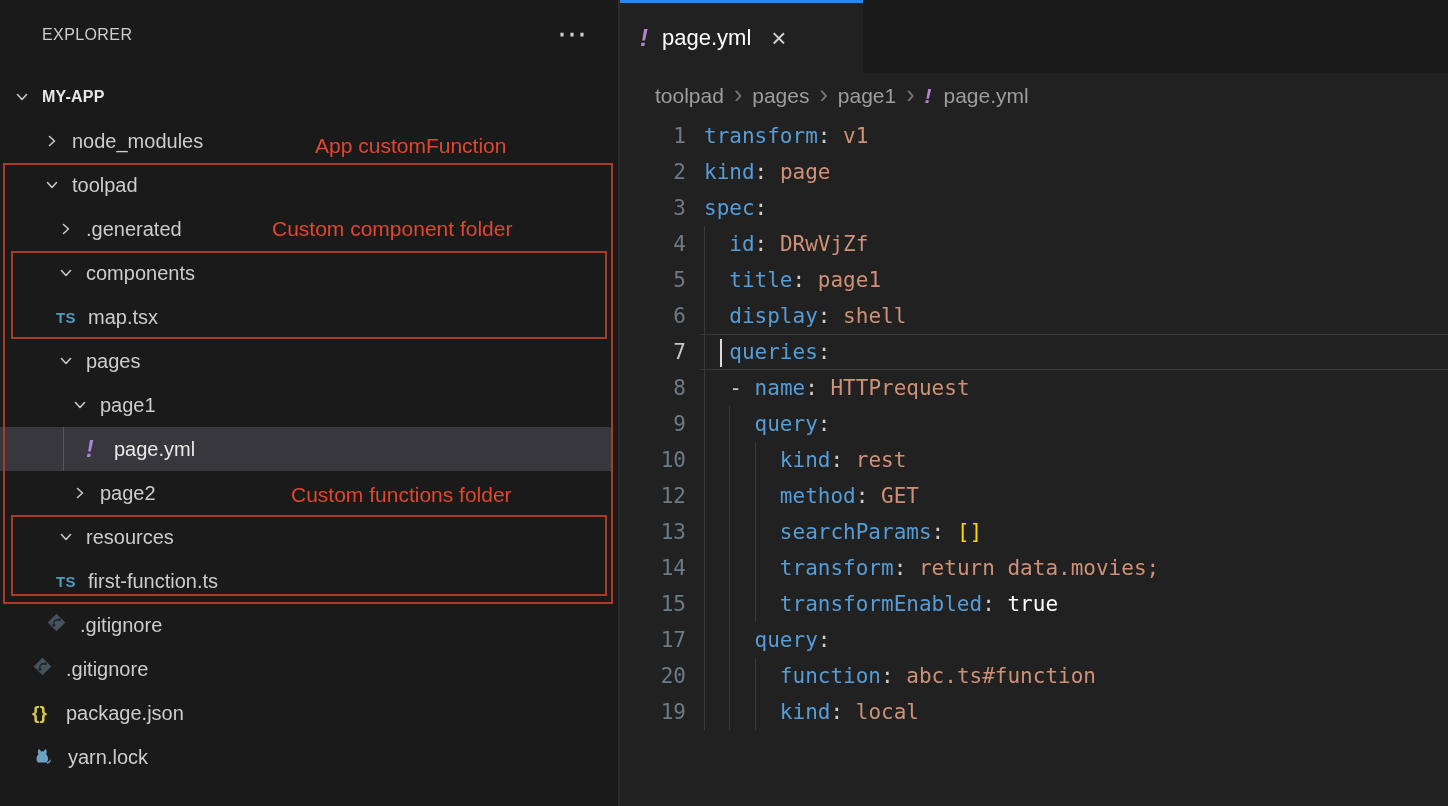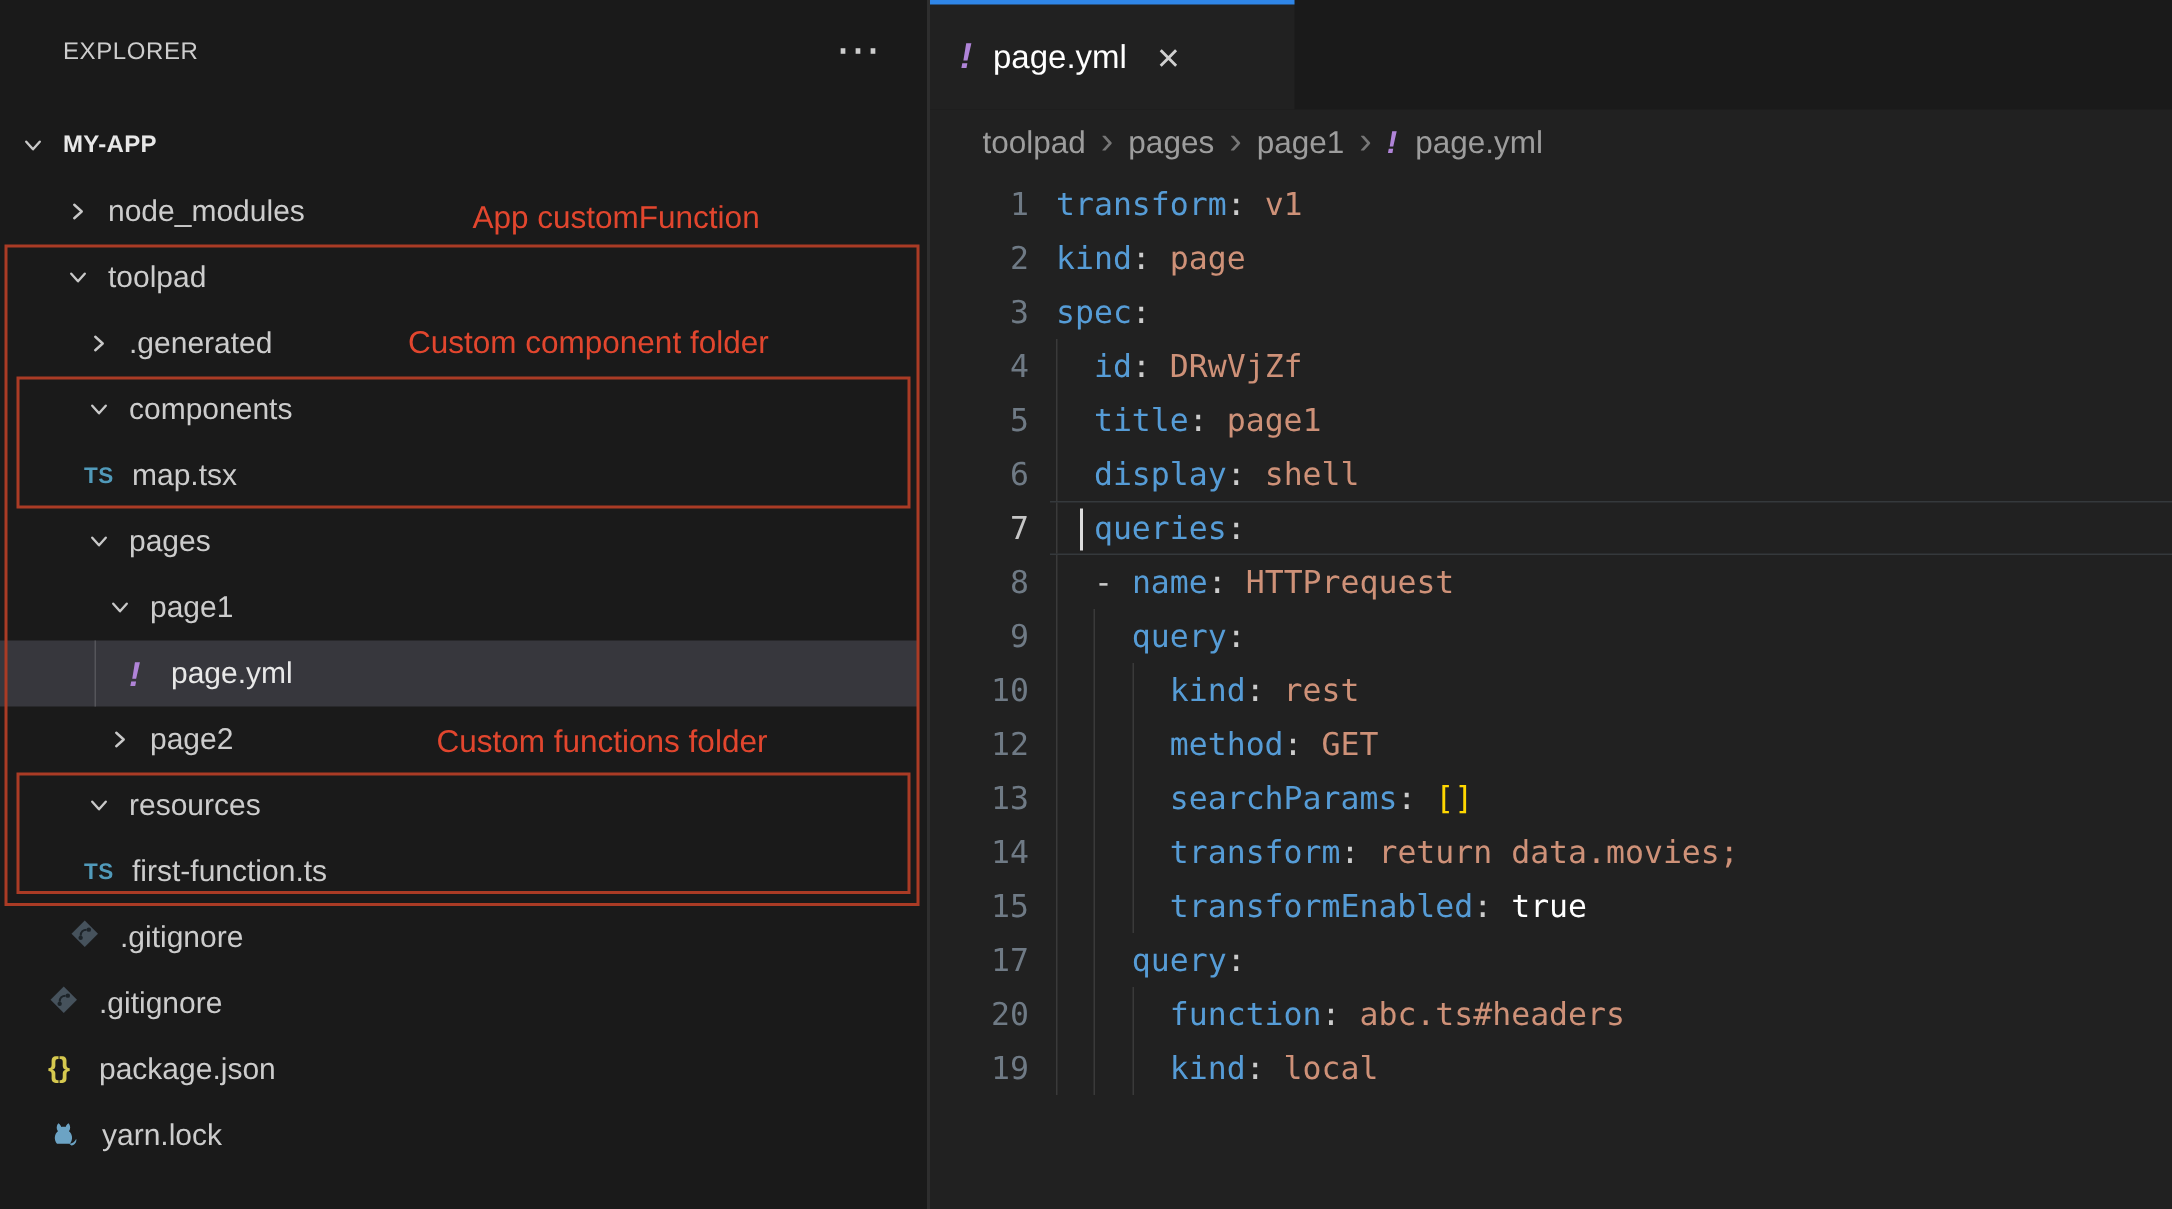--- a/index.html
+++ b/index.html
@@ -288,21 +288,21 @@
         <div class="cline">
           <span class="ln">15</span>
           <span class="lc"><span class="g" style="left:4.0px"></span><span class="g" style="left:29.3px"></span><span class="g" style="left:54.6px"></span><span class="tk-p">      </span><span class="tk-k">transformEnabled</span><span class="tk-p">: </span><span class="tk-t">true</span></span>
         </div>
         <div class="cline">
           <span class="ln">17</span>
           <span class="lc"><span class="g" style="left:4.0px"></span><span class="g" style="left:29.3px"></span><span class="tk-p">    </span><span class="tk-k">query</span><span class="tk-p">:</span></span>
         </div>
         <div class="cline">
           <span class="ln">20</span>
-          <span class="lc"><span class="g" style="left:4.0px"></span><span class="g" style="left:29.3px"></span><span class="g" style="left:54.6px"></span><span class="tk-p">      </span><span class="tk-k">function</span><span class="tk-p">: </span><span class="tk-v">abc.ts#headers</span></span>
+          <span class="lc"><span class="g" style="left:4.0px"></span><span class="g" style="left:29.3px"></span><span class="g" style="left:54.6px"></span><span class="tk-p">      </span><span class="tk-k">function</span><span class="tk-p">: </span><span class="tk-v">abc.ts#function</span></span>
         </div>
         <div class="cline">
           <span class="ln">19</span>
           <span class="lc"><span class="g" style="left:4.0px"></span><span class="g" style="left:29.3px"></span><span class="g" style="left:54.6px"></span><span class="tk-p">      </span><span class="tk-k">kind</span><span class="tk-p">: </span><span class="tk-v">local</span></span>
         </div>
       </div>
   </main>
 
 </div>
 

